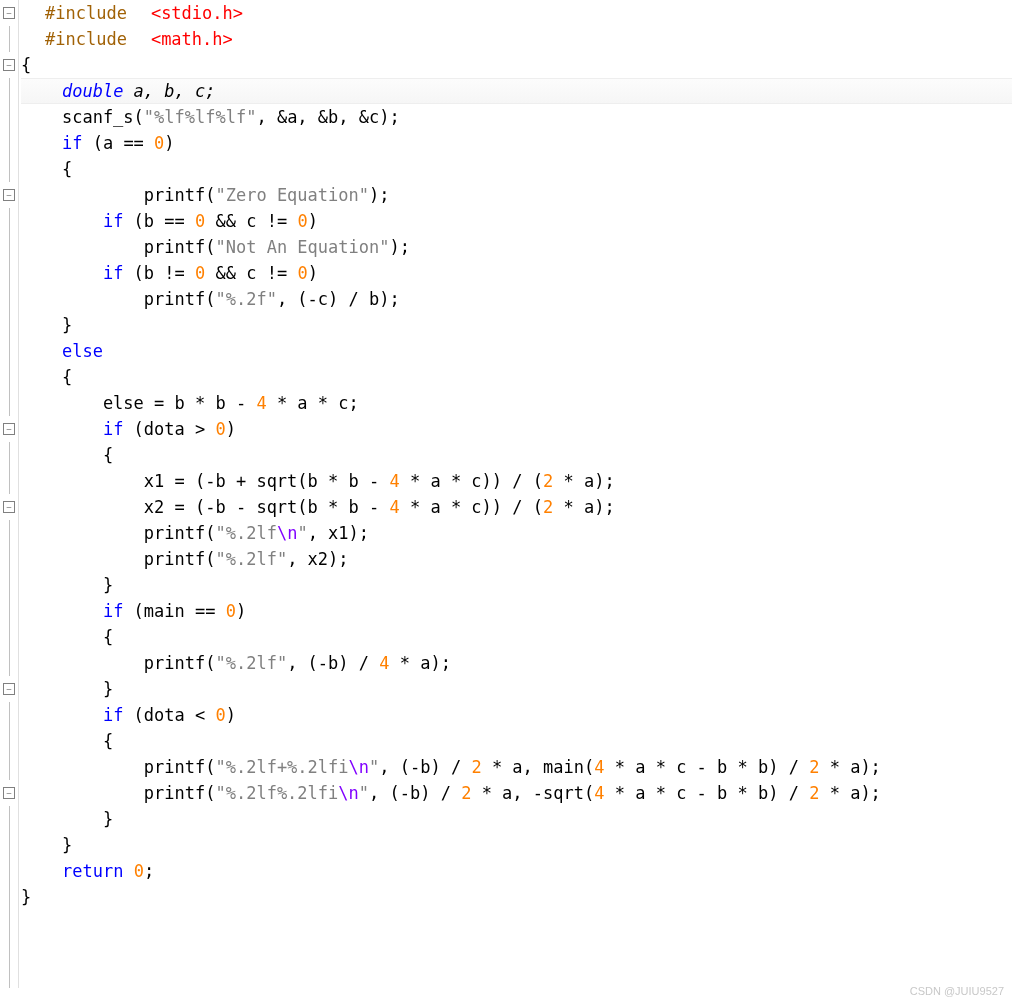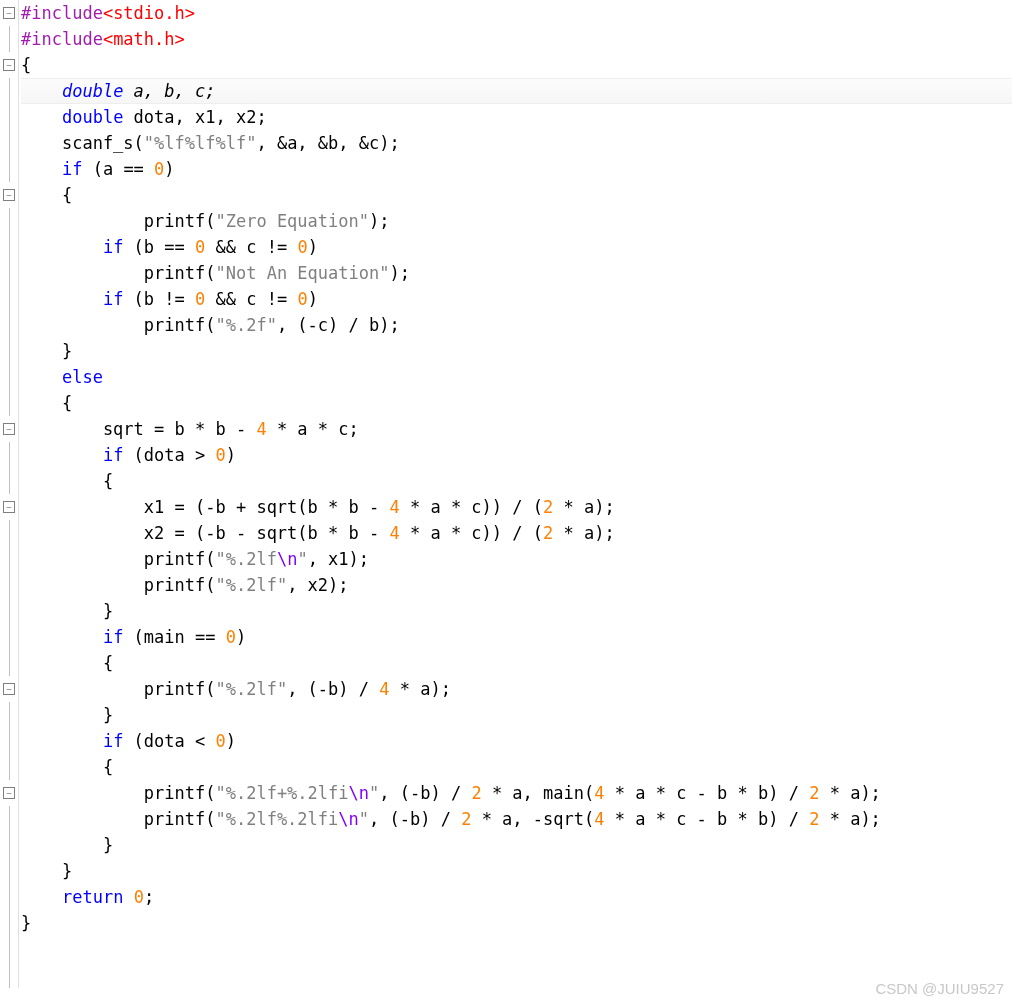--- a/index.html
+++ b/index.html
@@ -60,30 +60,30 @@
     background: linear-gradient(#fcfcfc, #f6f6f6);
     border-top: 1px solid #eeeeee;
     border-bottom: 1px solid #eeeeee;
     height: 24px;
     line-height: 24px;
     font-style: italic;
   }
   .kw-blue { color: #0000ff; }
   .kw-purple { color: #8000ff; }
   .str { color: #808080; }
-  .angled { color: #ff0000; }
-  .preproc { color: #a21caf; }
+  .angled { color: #ff0000; margin-left: 24px; }
+  .preproc { color: #a16207; margin-left: 24px; }
   .num { color: #ff8000; }
   .func { color: #000000; }
   .watermark {
     position: fixed;
     right: 8px;
     bottom: 6px;
     color: #c8c8c8;
-    font-size: 15px;
+    font-size: 11px;
     font-family: Arial, sans-serif;
   }
 </style>
 </head>
 <body>
 
 <div class="editor">
   <div class="gutter" id="gutter">
       <div class="gutter-cell">
         <div class="fold-box">−</div>
@@ -198,33 +198,32 @@
       </div>
       <div class="gutter-cell">
         <div class="fold-line"></div>
       </div>
     </div>
   <div class="code" id="code">
       <div class="line"><span class="preproc">#include</span><span class="angled">&lt;stdio.h&gt;</span></div>
       <div class="line"><span class="preproc">#include</span><span class="angled">&lt;math.h&gt;</span></div>
       <div class="line"><span class="func">{</span></div>
       <div class="line highlight"><span>    </span><span class="kw-blue">double</span><span class="func"> a, b, c;</span></div>
-      <div class="line"><span>    </span><span class="kw-blue">double</span><span class="func"> dota, x1, x2;</span></div>
       <div class="line"><span class="func">    scanf_s(</span><span class="str">"%lf%lf%lf"</span><span class="func">, &amp;a, &amp;b, &amp;c);</span></div>
       <div class="line"><span>    </span><span class="kw-blue">if</span><span class="func"> (a == </span><span class="num">0</span><span class="func">)</span></div>
       <div class="line"><span class="func">    {</span></div>
       <div class="line"><span class="func">            printf(</span><span class="str">"Zero Equation"</span><span class="func">);</span></div>
       <div class="line"><span>        </span><span class="kw-blue">if</span><span class="func"> (b == </span><span class="num">0</span><span class="func"> &amp;&amp; c != </span><span class="num">0</span><span class="func">)</span></div>
       <div class="line"><span class="func">            printf(</span><span class="str">"Not An Equation"</span><span class="func">);</span></div>
       <div class="line"><span>        </span><span class="kw-blue">if</span><span class="func"> (b != </span><span class="num">0</span><span class="func"> &amp;&amp; c != </span><span class="num">0</span><span class="func">)</span></div>
       <div class="line"><span class="func">            printf(</span><span class="str">"%.2f"</span><span class="func">, (-c) / b);</span></div>
       <div class="line"><span class="func">    }</span></div>
       <div class="line"><span>    </span><span class="kw-blue">else</span></div>
       <div class="line"><span class="func">    {</span></div>
-      <div class="line"><span class="func">        sqrt = b * b - </span><span class="num">4</span><span class="func"> * a * c;</span></div>
+      <div class="line"><span class="func">        else = b * b - </span><span class="num">4</span><span class="func"> * a * c;</span></div>
       <div class="line"><span>        </span><span class="kw-blue">if</span><span class="func"> (dota &gt; </span><span class="num">0</span><span class="func">)</span></div>
       <div class="line"><span class="func">        {</span></div>
       <div class="line"><span class="func">            x1 = (-b + sqrt(b * b - </span><span class="num">4</span><span class="func"> * a * c)) / (</span><span class="num">2</span><span class="func"> * a);</span></div>
       <div class="line"><span class="func">            x2 = (-b - sqrt(b * b - </span><span class="num">4</span><span class="func"> * a * c)) / (</span><span class="num">2</span><span class="func"> * a);</span></div>
       <div class="line"><span class="func">            printf(</span><span class="str">"%.2lf</span><span class="kw-purple">\n</span><span class="str">"</span><span class="func">, x1);</span></div>
       <div class="line"><span class="func">            printf(</span><span class="str">"%.2lf"</span><span class="func">, x2);</span></div>
       <div class="line"><span class="func">        }</span></div>
       <div class="line"><span>        </span><span class="kw-blue">if</span><span class="func"> (main == </span><span class="num">0</span><span class="func">)</span></div>
       <div class="line"><span class="func">        {</span></div>
       <div class="line"><span class="func">            printf(</span><span class="str">"%.2lf"</span><span class="func">, (-b) / </span><span class="num">4</span><span class="func"> * a);</span></div>

